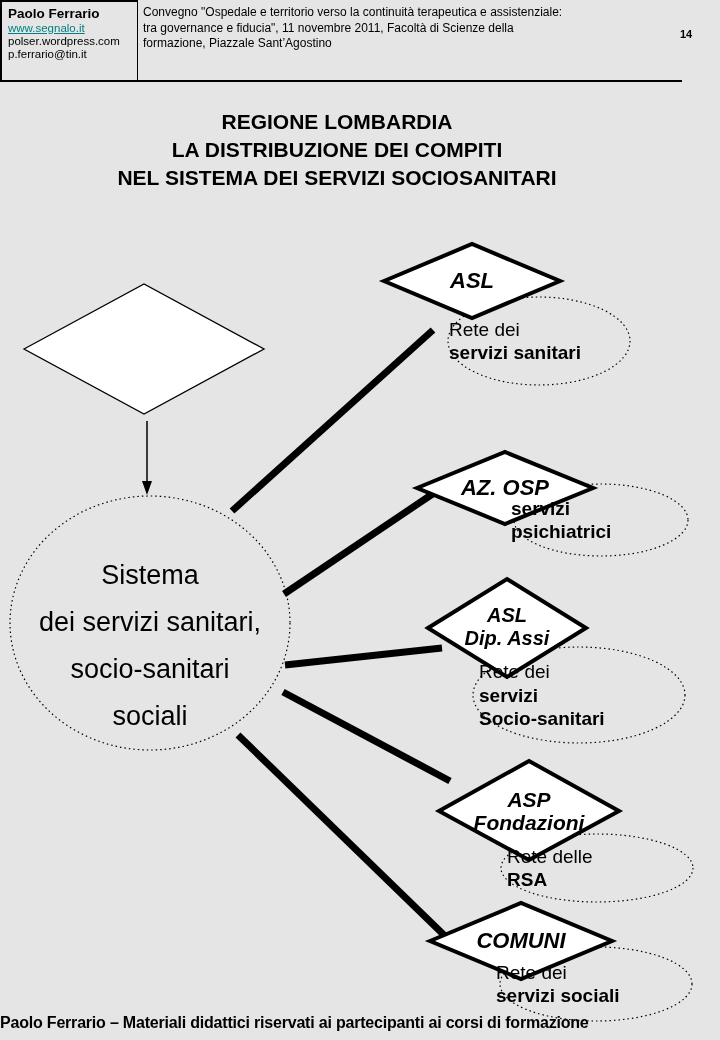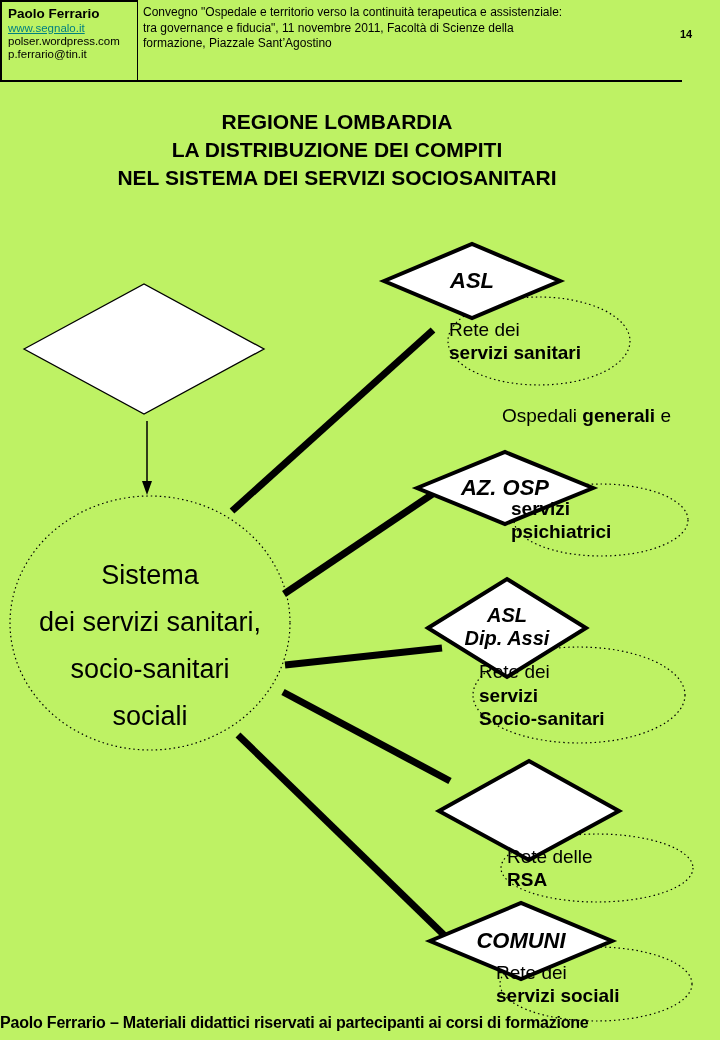--- a/index.html
+++ b/index.html
@@ -1,18 +1,18 @@
 <!DOCTYPE html>
 <html><head>
 <meta charset="utf-8">
 <style>
   * { margin:0; padding:0; box-sizing:border-box; }
   html,body { background:#888; }
   .page {
-    position:relative; width:720px; height:1040px; background:#bef264;
+    position:relative; width:720px; height:1040px; background:#e5e5e5;
     font-family:"Liberation Sans", sans-serif; color:#000; overflow:hidden;
     margin:0 auto;
   }
   
   .hdr-topline { position:absolute; left:0; top:0; width:137px; height:2px; background:#000; }
   .hdr-leftline { position:absolute; left:0; top:0; width:2px; height:81px; background:#000; }
   .hdr-divider { position:absolute; left:137px; top:0; width:1px; height:81px; background:#000; }
   .hdr-rule { position:absolute; left:0; top:80px; width:682px; height:2px; background:#000; }
   .author { position:absolute; left:8px; top:5px; width:127px; line-height:13px; }
   .author .name { font-size:13.5px; font-weight:bold; line-height:17px; }
@@ -113,24 +113,27 @@
 dei servizi sanitari,
 socio-sanitari
 sociali</div>
 
   <div class="lbl diamond-label asl-label">ASL</div>
   <div class="lbl diamond-label azosp-label">AZ. OSP</div>
   <div class="lbl diamond-label dipassi-label">
     <span style="display:block">ASL</span>
     <span style="display:block">Dip. Assi</span>
   </div>
+  <div class="lbl diamond-label asp-label">
+    <span style="display:block">ASP</span>
+    <span style="display:block">Fondazioni</span>
+  </div>
   <div class="lbl diamond-label comuni-label">COMUNI</div>
 
   <div class="ospedali-text">
-    <div><span>Ospedali </span><b>generali</b><span> e</span></div>
   </div>
 
   <div class="ell-label rete-sanitari">
     <span class="r">Rete dei</span>
     <span class="b">servizi sanitari</span>
   </div>
   <div class="ell-label psichiatrici">
     <span class="b">servizi</span>
     <span class="b">psichiatrici</span>
   </div>

